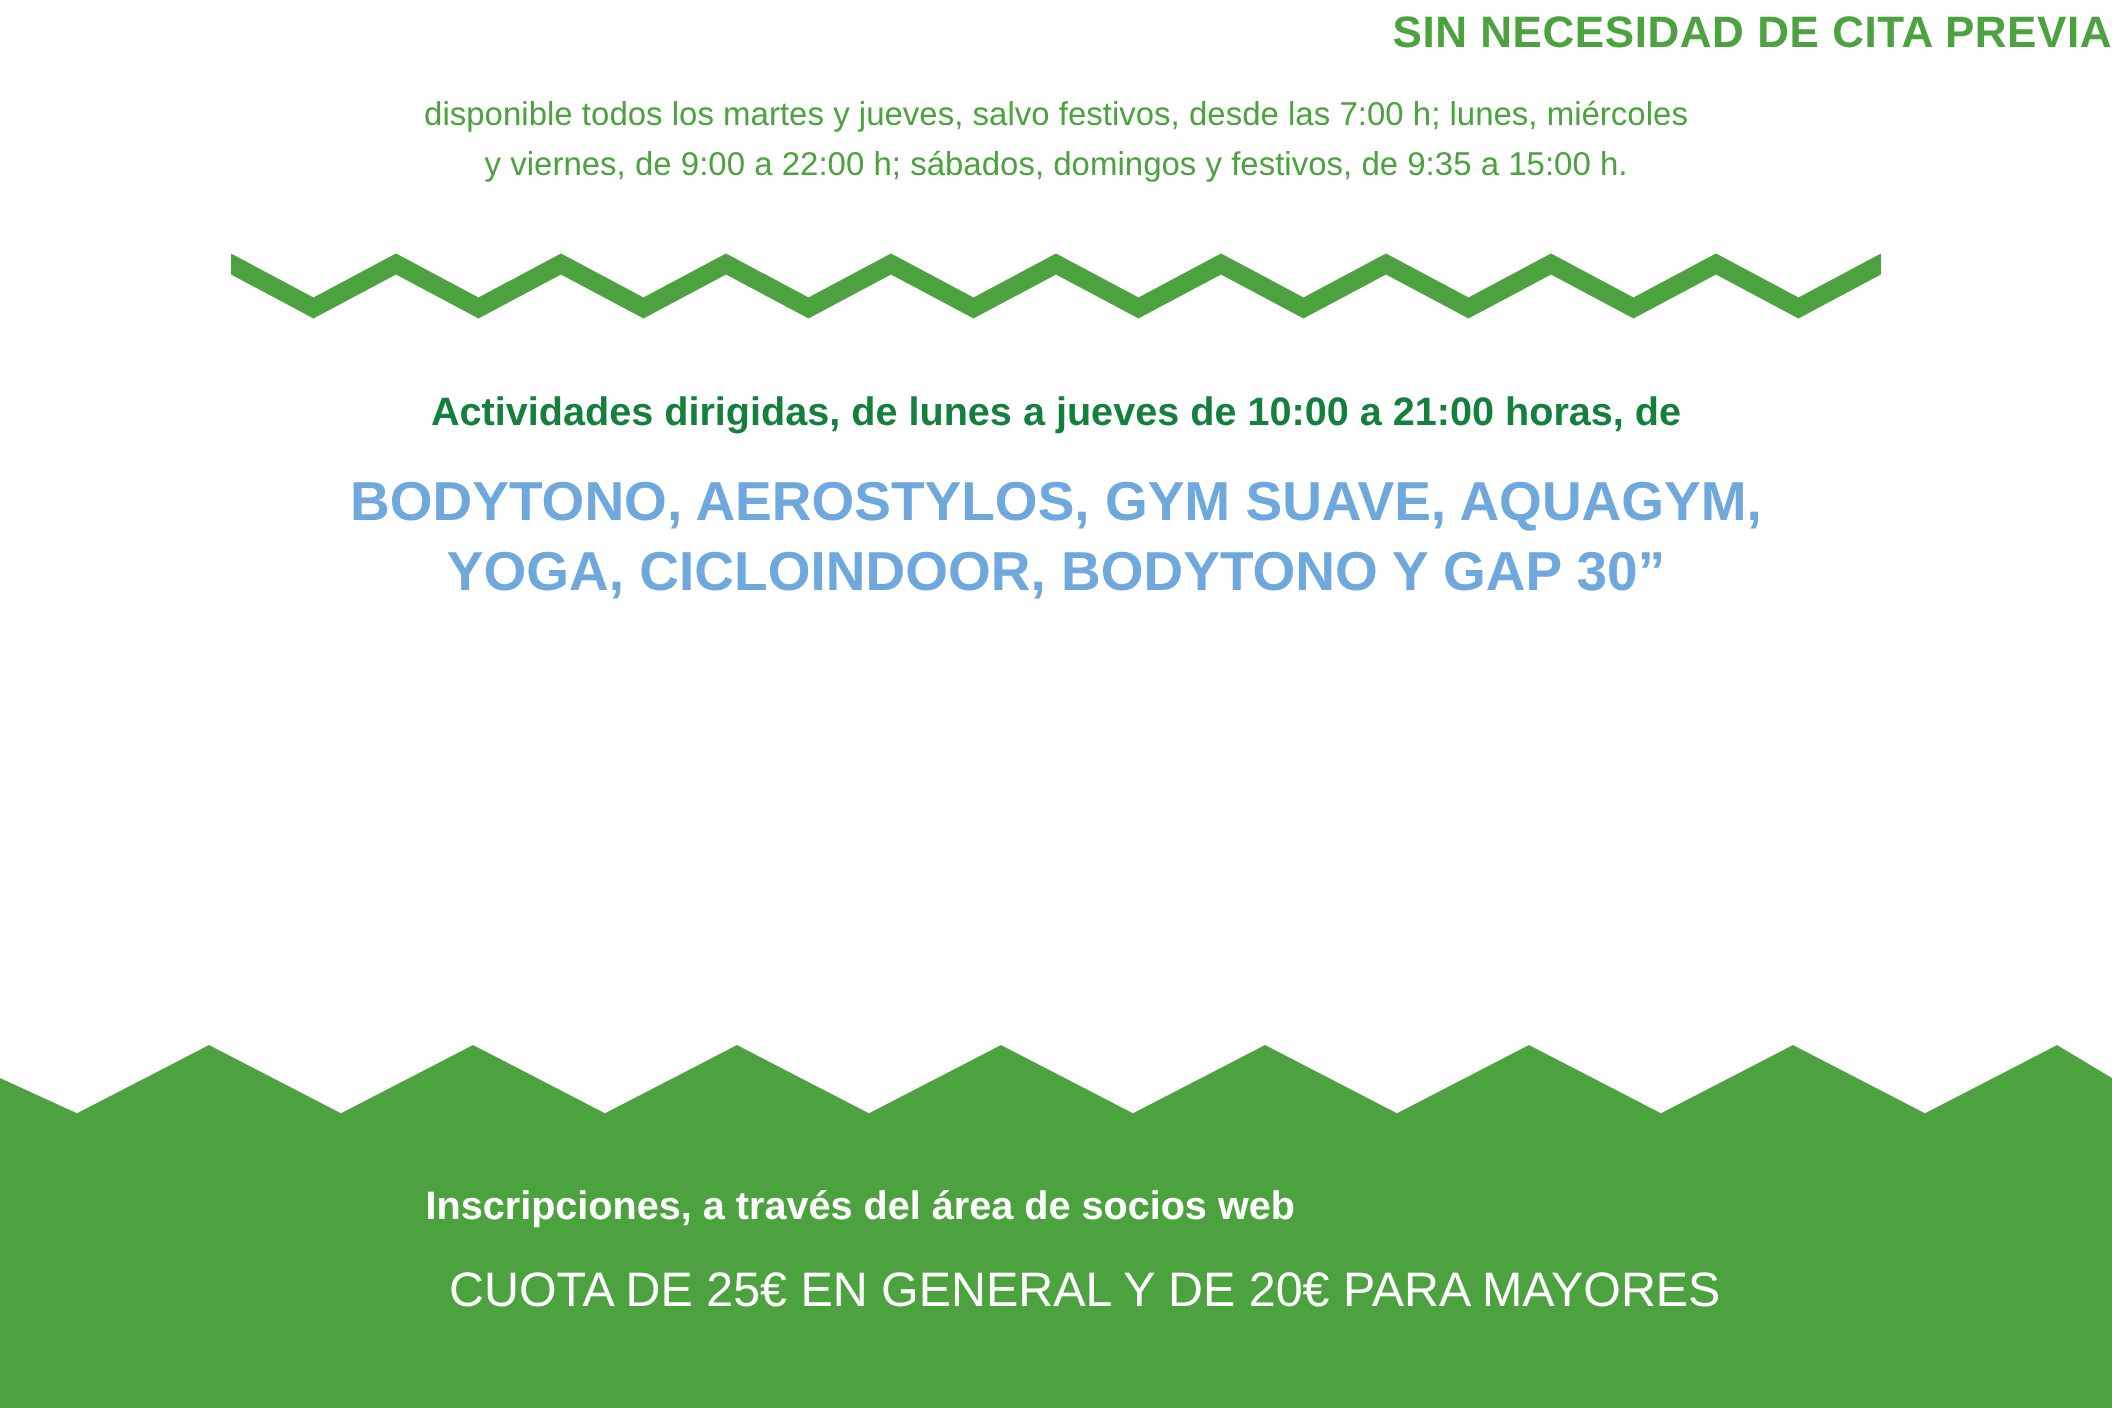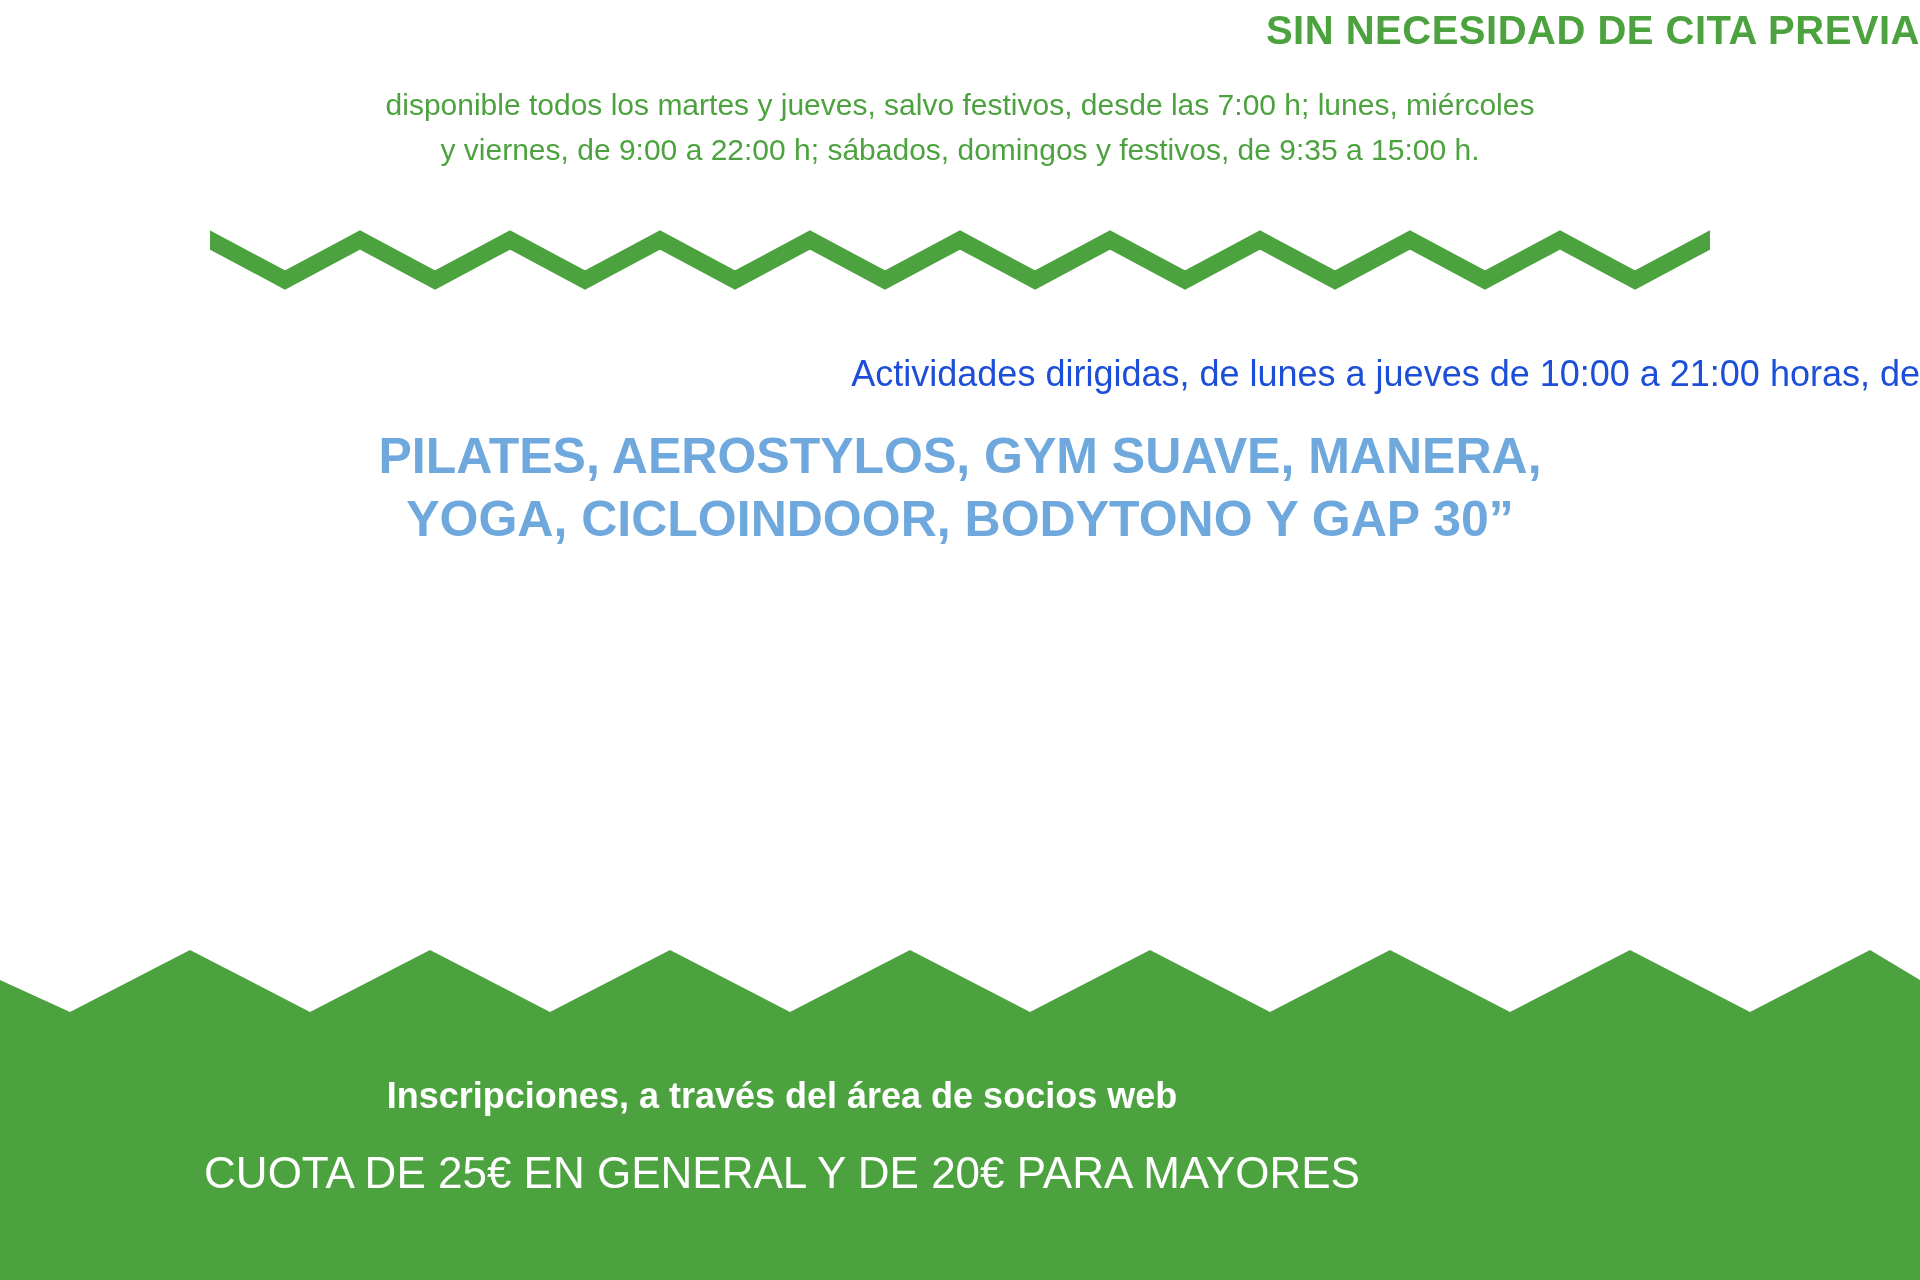--- a/index.html
+++ b/index.html
@@ -74,26 +74,25 @@
     height: 60px;
     display: block;
   }
 
   
   .activities {
     text-align: center;
     margin-top: 62px;
   }
   .activities-head {
-    color: #1d4ed8;
-    font-weight: normal;
+    color: #15803d;
+    font-weight: bold;
     font-size: 36px;
     line-height: 1.2;
     margin: 0;
-    text-align: right;
   }
   .activities-list {
     color: #6fa8dc;
     font-weight: bold;
     font-size: 50px;
     line-height: 1.25;
     margin: 30px auto 0 auto;
     max-width: 1600px;
   }
   .activities-list .line {
@@ -137,20 +136,21 @@
     font-weight: bold;
     font-size: 36px;
     margin: 0;
     line-height: 1.2;
   }
   .cuota {
     font-size: 44px;
     line-height: 1.35;
     margin: 26px auto 0 auto;
     max-width: 1700px;
+    text-align: right;
   }
   .cuota .line {
     display: block;
     white-space: nowrap;
   }
 </style>
 </head>
 <body>
 
 <div class="poster">
@@ -165,21 +165,21 @@
       <span class="line">y viernes, de 9:00 a 22:00 h; sábados, domingos y festivos, de 9:35 a 15:00 h.</span>
     </div>
 
     <svg class="zigzag-divider" viewBox="0 0 1500 60" preserveAspectRatio="none">
       <polyline points="0,10 75,50 150,10 225,50 300,10 375,50 450,10 525,50 600,10 675,50 750,10 825,50 900,10 975,50 1050,10 1125,50 1200,10 1275,50 1350,10 1425,50 1500,10" fill="none" stroke="#4ca23e" stroke-width="17" stroke-linejoin="miter" stroke-linecap="square"></polyline>
     </svg>
 
     <div class="activities">
       <p class="activities-head">Actividades dirigidas, de lunes a jueves de 10:00 a 21:00 horas, de</p>
       <div class="activities-list">
-        <span class="line">PILATES, AEROSTYLOS, GYM SUAVE, MANERA,</span>
+        <span class="line">BODYTONO, AEROSTYLOS, GYM SUAVE, AQUAGYM,</span>
         <span class="line">YOGA, CICLOINDOOR, BODYTONO Y GAP 30”</span>
       </div>
     </div>
 
   </div>
 
   <div class="green-band">
     <svg class="zigzag-top" viewBox="0 0 1920 92" preserveAspectRatio="none">
       <polygon fill="#4ca23e" points="0,30 0,92 1920,92 1920,30 1870,0 1750,62 1630,0 1510,62 1390,0 1270,62 1150,0 1030,62 910,0 790,62 670,0 550,62 430,0 310,62 190,0 70,62"></polygon>
     </svg>

